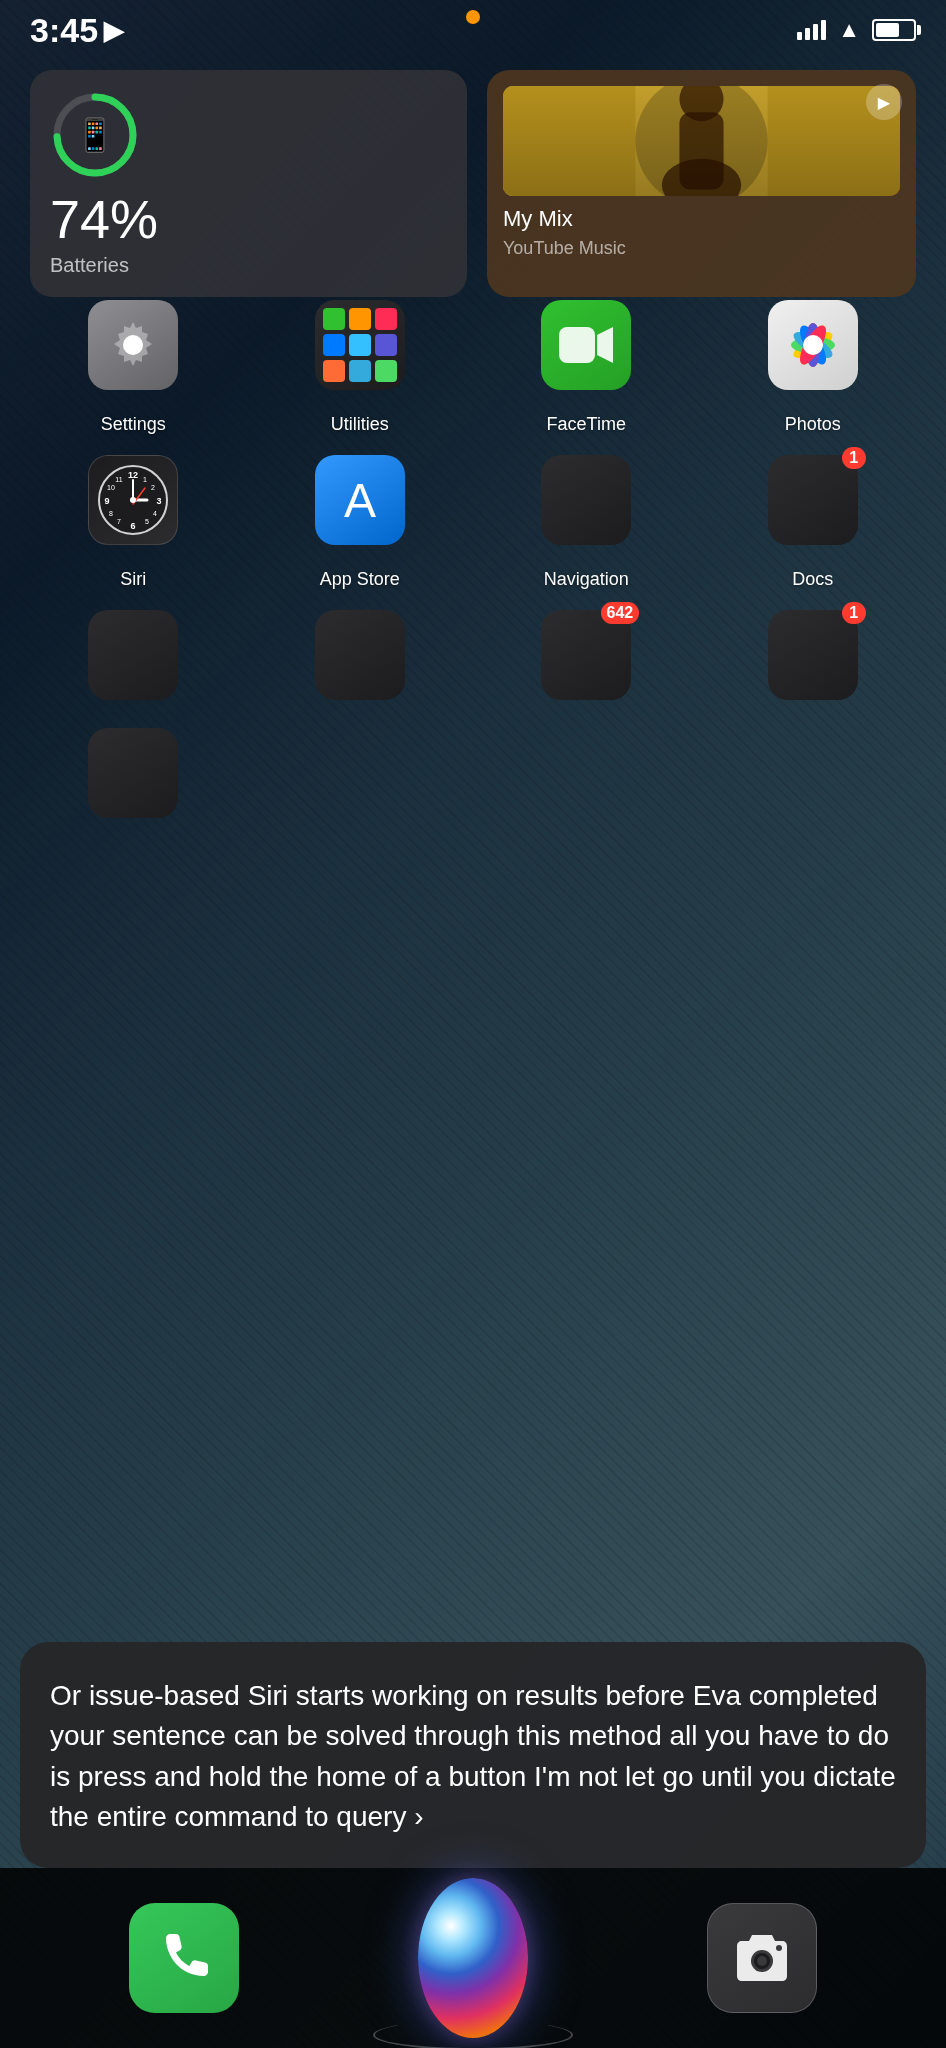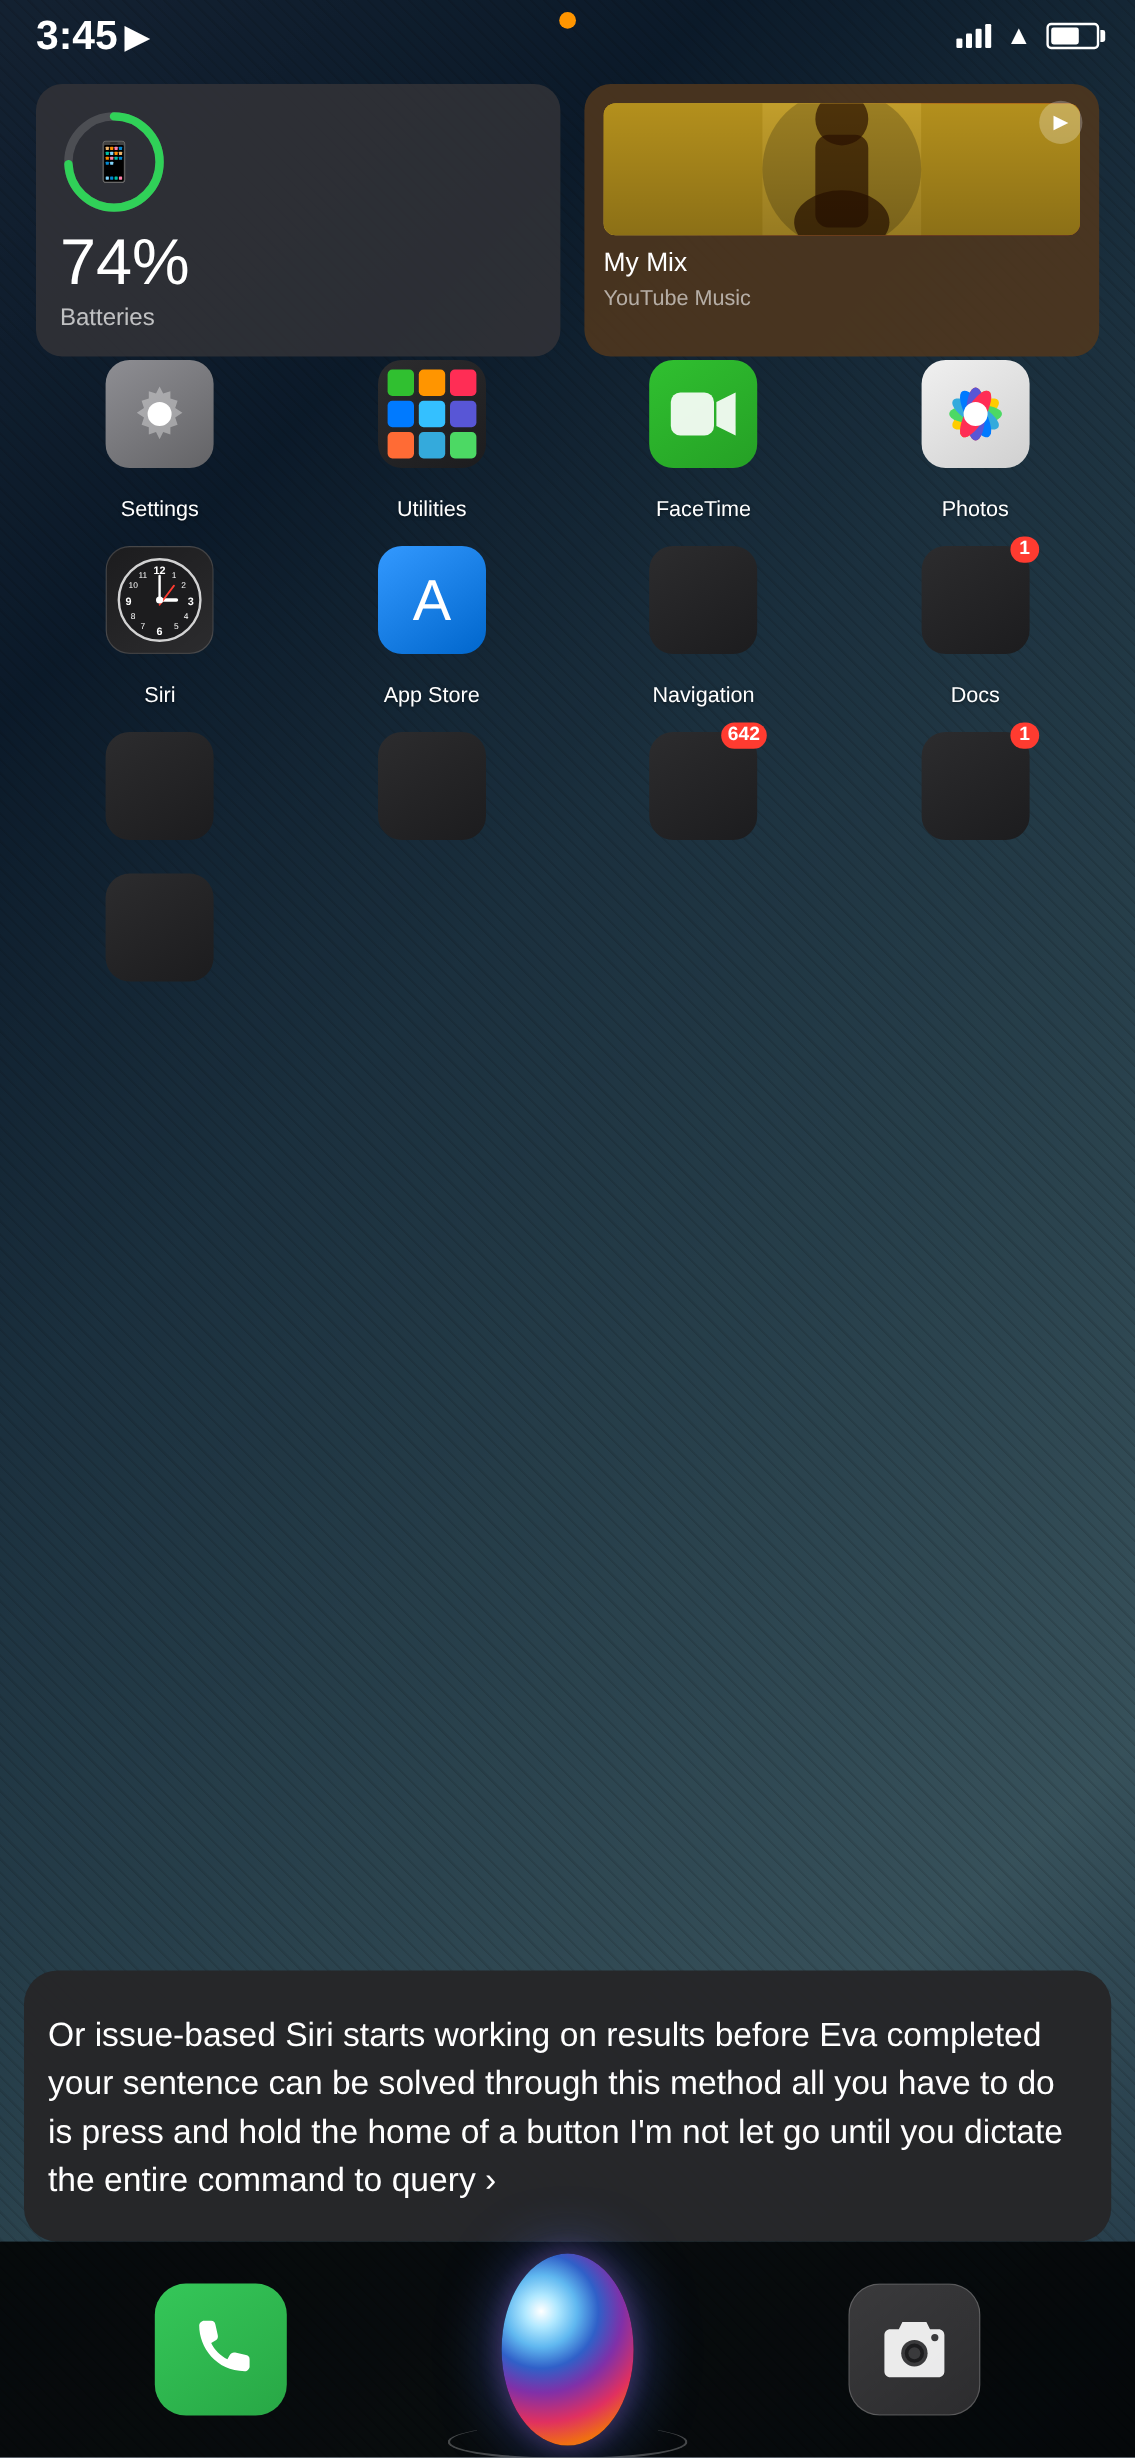--- a/index.html
+++ b/index.html
@@ -372,21 +372,21 @@
     }
 
     
     .siri-panel {
       position: absolute;
       bottom: 180px;
       left: 20px;
       right: 20px;
       background: rgba(38,38,40,0.97);
       border-radius: 28px;
-      padding: 34px 30px 30px 20px;
+      padding: 34px 30px 30px 30px;
       z-index: 20;
     }
 
     .siri-text {
       font-size: 28px;
       color: white;
       line-height: 1.45;
       font-weight: 400;
     }
 

